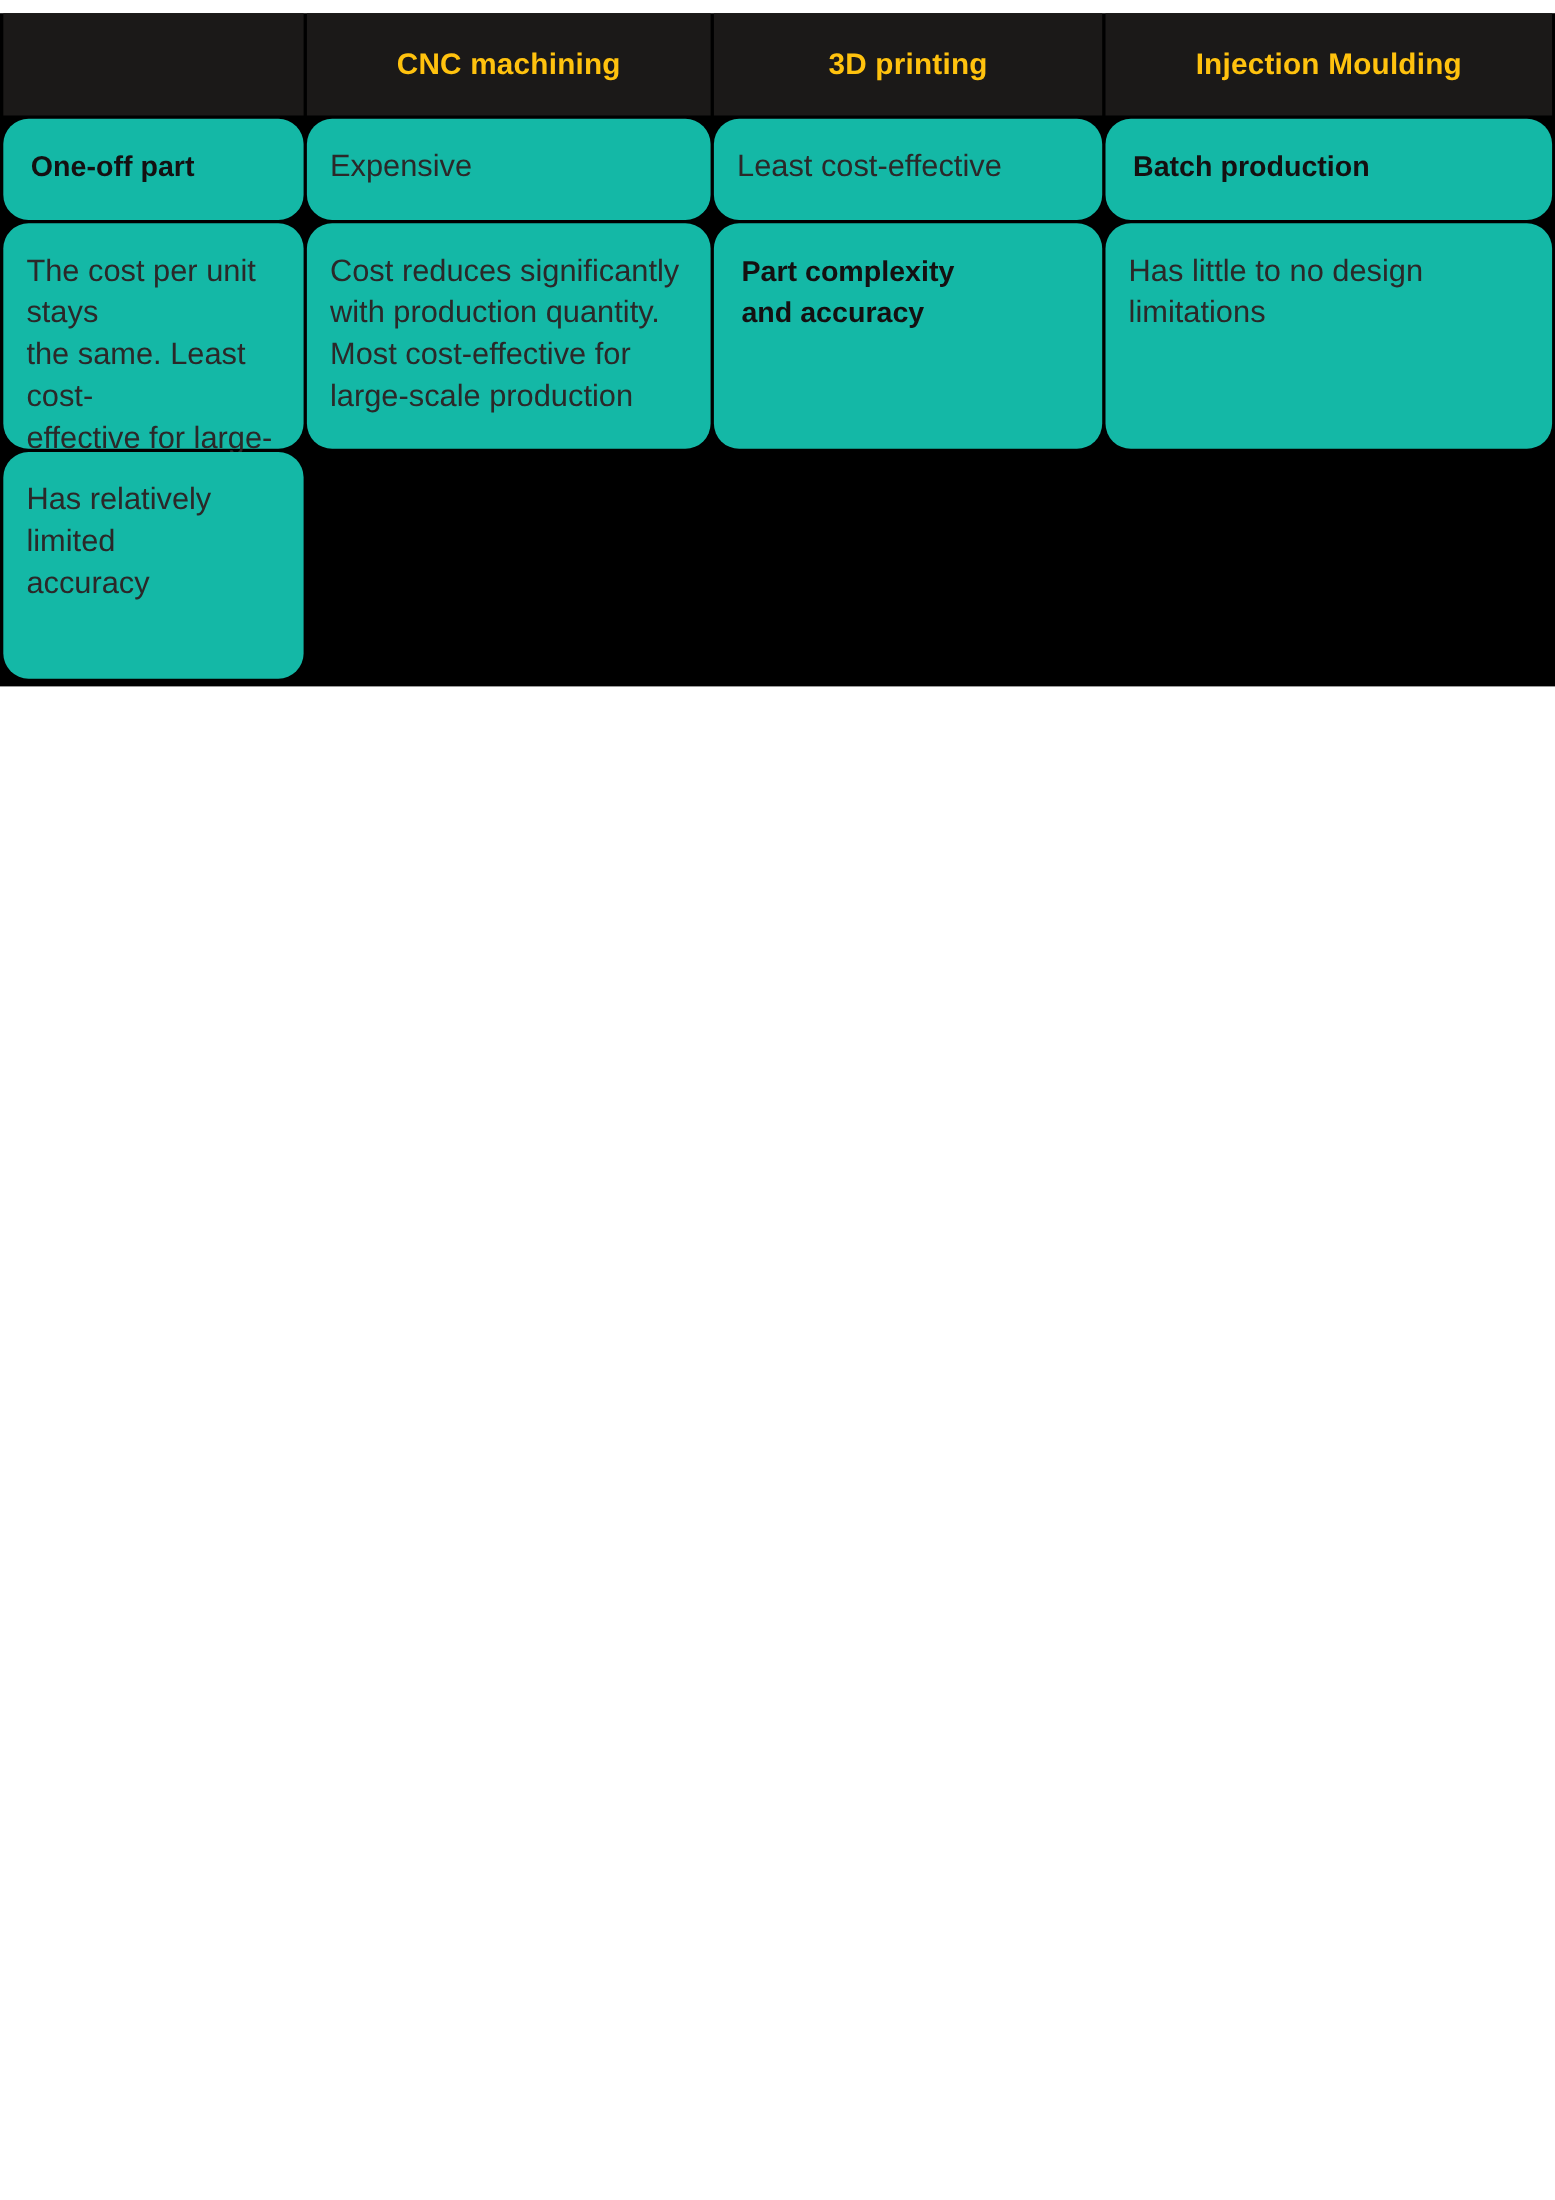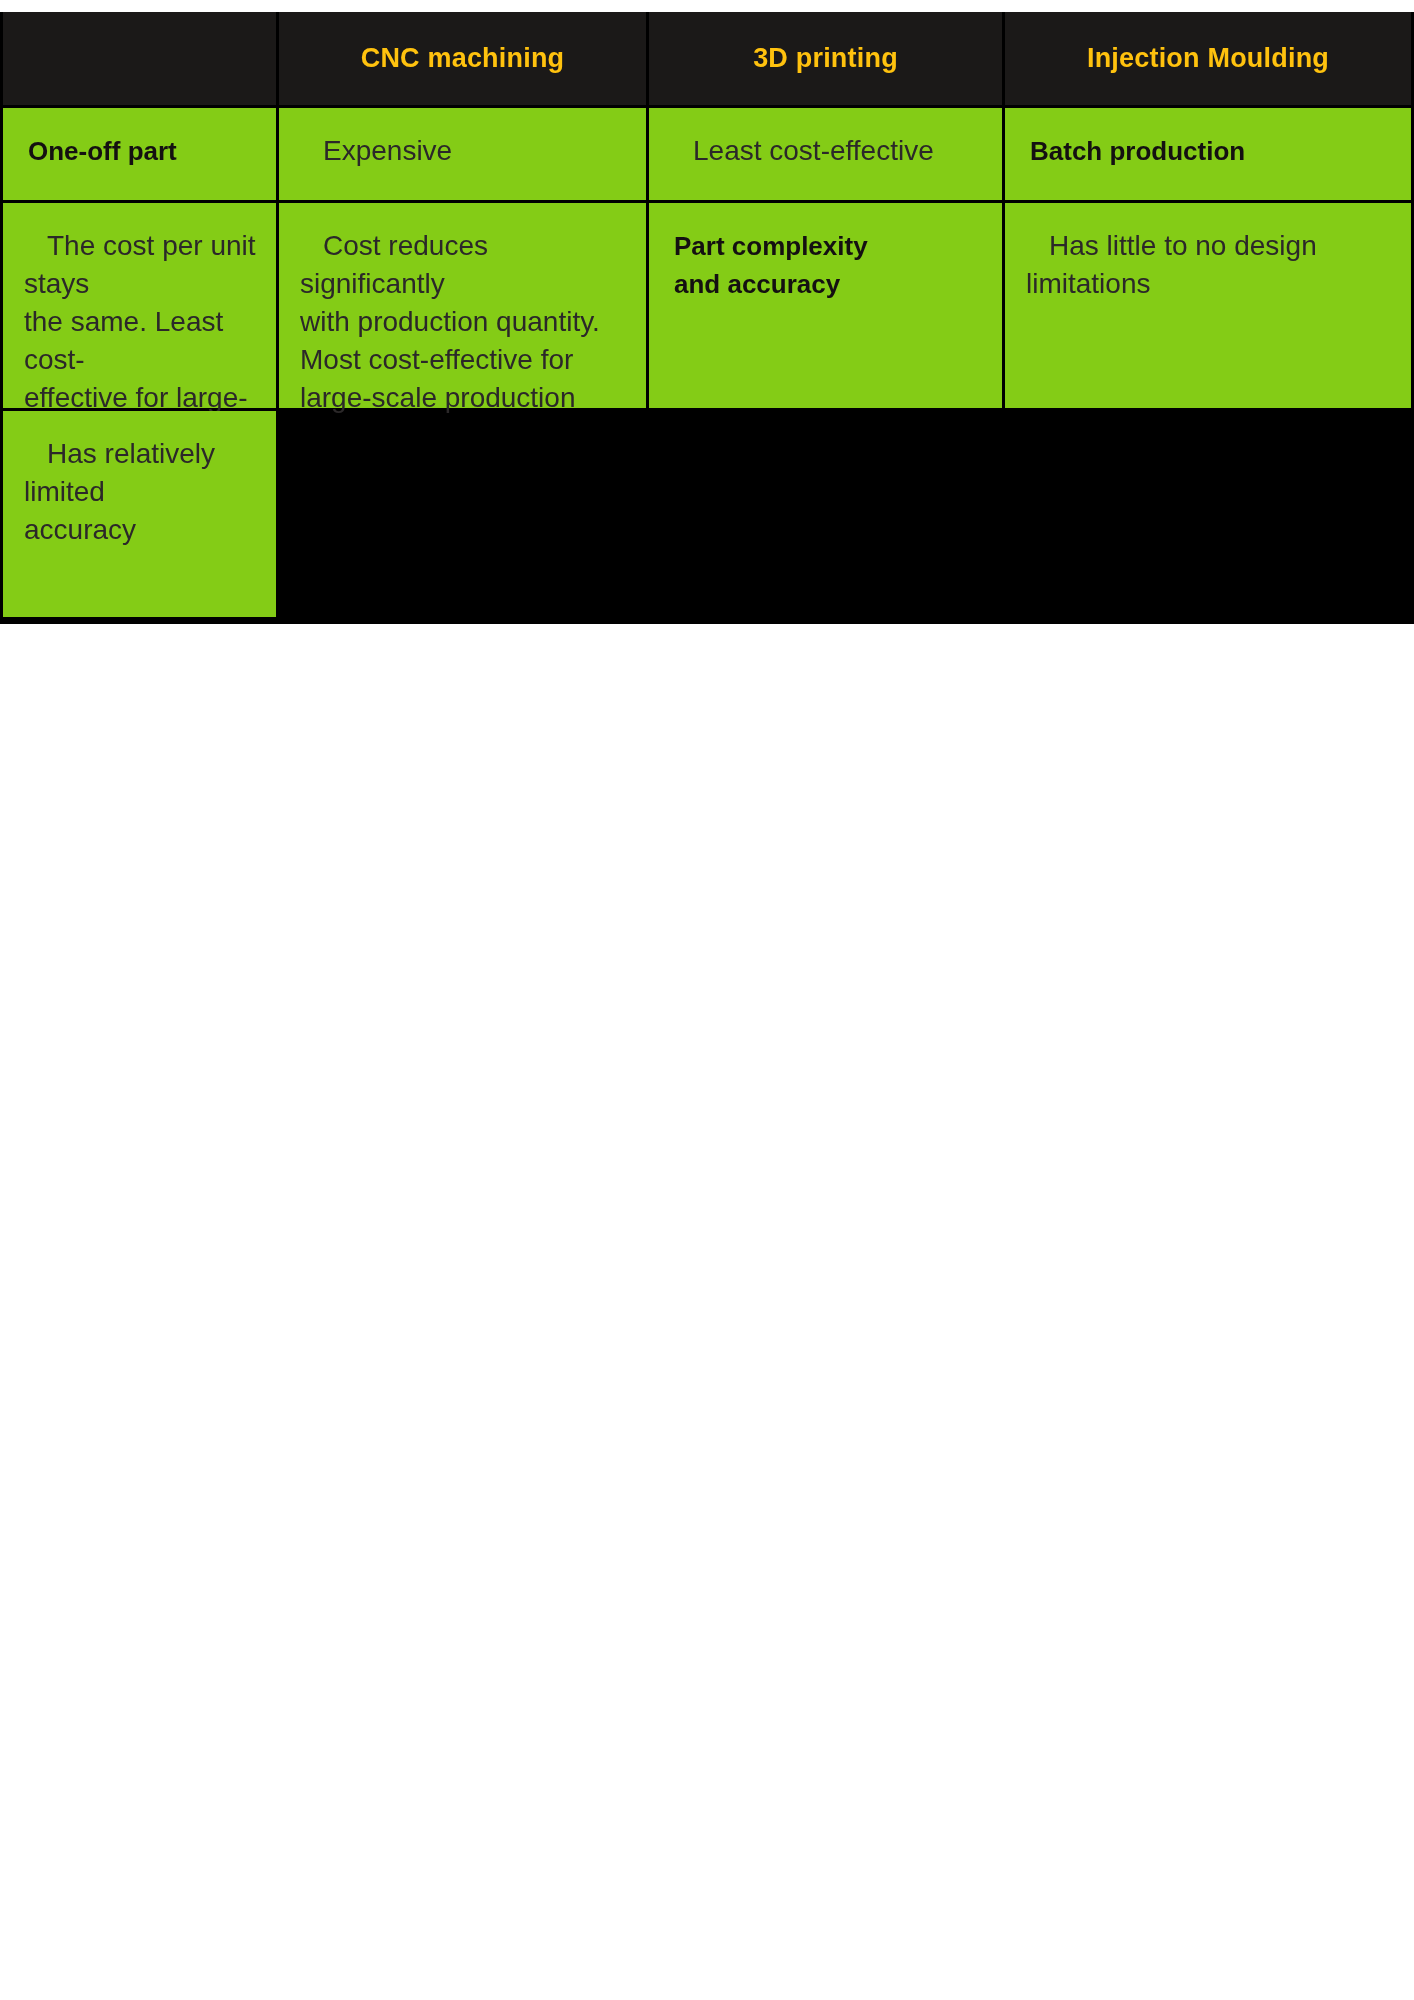--- a/index.html
+++ b/index.html
@@ -36,34 +36,34 @@
   }
   .hcell .htext {
     color: #ffc20e;
     font-size: 27px;
     font-weight: bold;
     letter-spacing: 0.2px;
     white-space: pre-line;
     text-align: center;
   }
   .bcell {
-    background: #84cc16;
+    background: #14b8a6;
     box-sizing: border-box;
     padding: 24px 18px 0 21px;
+    border-radius: 23px;
   }
   .bcell.labelcell {
     padding-left: 25px;
     padding-right: 10px;
   }
   .celltext {
     font-size: 28px;
     line-height: 38px;
     color: #2b2829;
     white-space: pre-line;
-    margin-left: 23px;
   }
   .labeltext {
     font-size: 26px;
     line-height: 38px;
     font-weight: bold;
     color: #141011;
     white-space: pre-line;
   }
 </style>
 </head>

